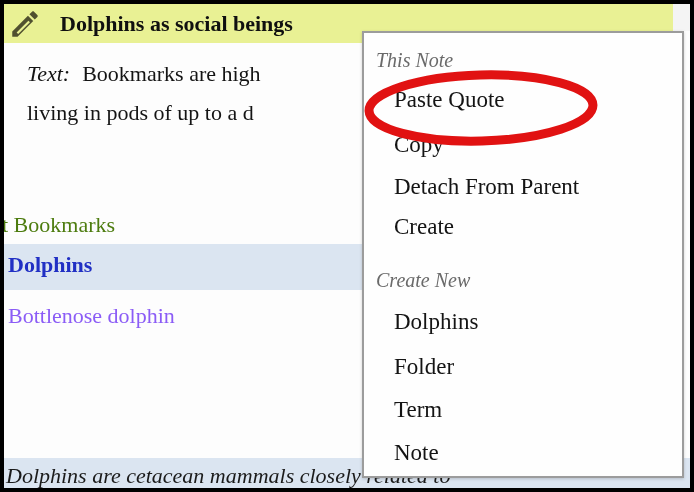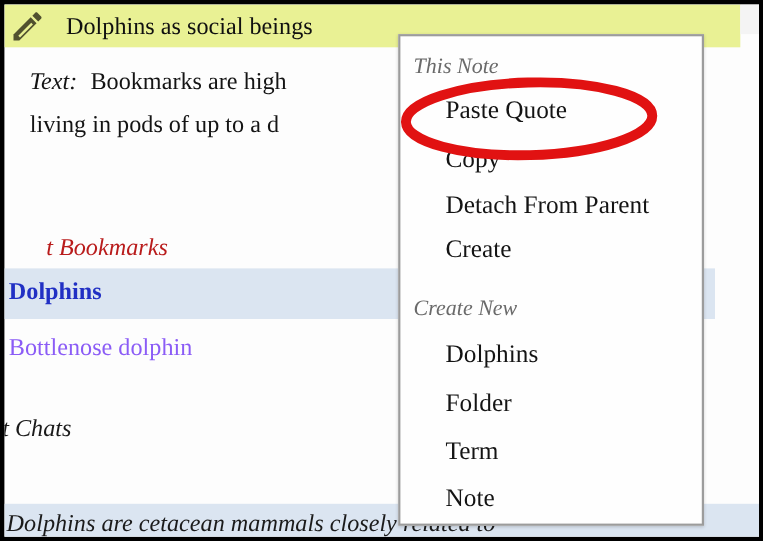--- a/index.html
+++ b/index.html
@@ -21,21 +21,21 @@
     display:flex;align-items:center;
   }
   .pencil-icon{
     width:34px;height:34px;
     margin-left:4px;
     flex:0 0 auto;
   }
   .note-title{
     margin-left:18px;
     font-size:22px;
-    font-weight:400;
+    font-weight:700;
     color:#101010;
     white-space:nowrap;
     text-align:right;
   }
   
   .corner-gray{
     position:absolute;left:669px;top:0;width:17px;height:27px;
     background:#f4f4f4;
   }
   
@@ -44,21 +44,21 @@
     font-size:22px;white-space:nowrap;color:#141414;
   }
   .note-body-line1 .lbl{font-style:italic;margin-right:12px;}
   .note-body-line2{
     position:absolute;left:23px;top:96px;
     font-size:22px;white-space:nowrap;color:#141414;
   }
   
   .bookmarks-header{
     position:absolute;left:-2px;top:208px;
-    font-size:22px;font-style:italic;color:#b91c1c;white-space:nowrap;margin-left:40px;
+    font-size:22px;color:#4d7c0f;white-space:nowrap;
   }
   .bookmark-selected-row{
     position:absolute;left:0;top:240px;width:646px;height:46px;
     background:#dbe5f1;
   }
   .bookmark-selected-label{
     position:absolute;left:4px;top:8px;
     font-size:22px;font-weight:bold;color:#2130c4;white-space:nowrap;
   }
   .bookmark-link{
@@ -74,35 +74,34 @@
     position:absolute;left:0;top:454px;width:686px;height:30px;
     background:#dbe5f1;
   }
   .bottom-band-text{
     position:absolute;left:2px;top:5px;
     font-size:22px;font-style:italic;color:#1b1b1b;white-space:nowrap;
   }
   
   .context-menu{
     position:absolute;left:358px;top:27px;
-    width:278px;height:447px;
+    width:322px;height:447px;
     box-sizing:border-box;
     background:#fefefe;
     border:2px solid #9c9c9c;
     box-shadow:0 1px 3px rgba(0,0,0,0.18);
   }
   .menu-header{
     position:absolute;left:12px;
     font-size:20px;font-style:italic;color:#6a6a6a;white-space:nowrap;
   }
   .menu-item{
     position:absolute;left:30px;
     font-size:23px;color:#141414;font-weight:500;white-space:nowrap;
     cursor:default;
-    margin-left:11px;
   }
   .mh-this-note{top:16px;}
   .mi-paste-quote{top:54px;}
   .mi-copy{top:99px;}
   .mi-detach{top:141px;}
   .mi-delete{top:181px;}
   .mh-create-new{top:236px;}
   .mi-document{top:276px;}
   .mi-folder{top:321px;}
   .mi-term{top:364px;}
@@ -135,21 +134,20 @@
   <div class="note-body-line2">living in pods of up to a d</div>
 
   <div class="bookmarks-header">t Bookmarks</div>
 
   <div class="bookmark-selected-row">
     <span class="bookmark-selected-label">Dolphins</span>
   </div>
 
   <span class="bookmark-link">Bottlenose dolphin</span>
 
-  <div class="chats-header">t Chats</div>
 
   <div class="bottom-band">
     <span class="bottom-band-text">Dolphins are cetacean mammals closely related to</span>
   </div>
 
   <div class="context-menu">
     <div class="menu-header mh-this-note">This Note</div>
     <div class="menu-item mi-paste-quote">Paste Quote</div>
     <div class="menu-item mi-copy">Copy</div>
     <div class="menu-item mi-detach">Detach From Parent</div>

